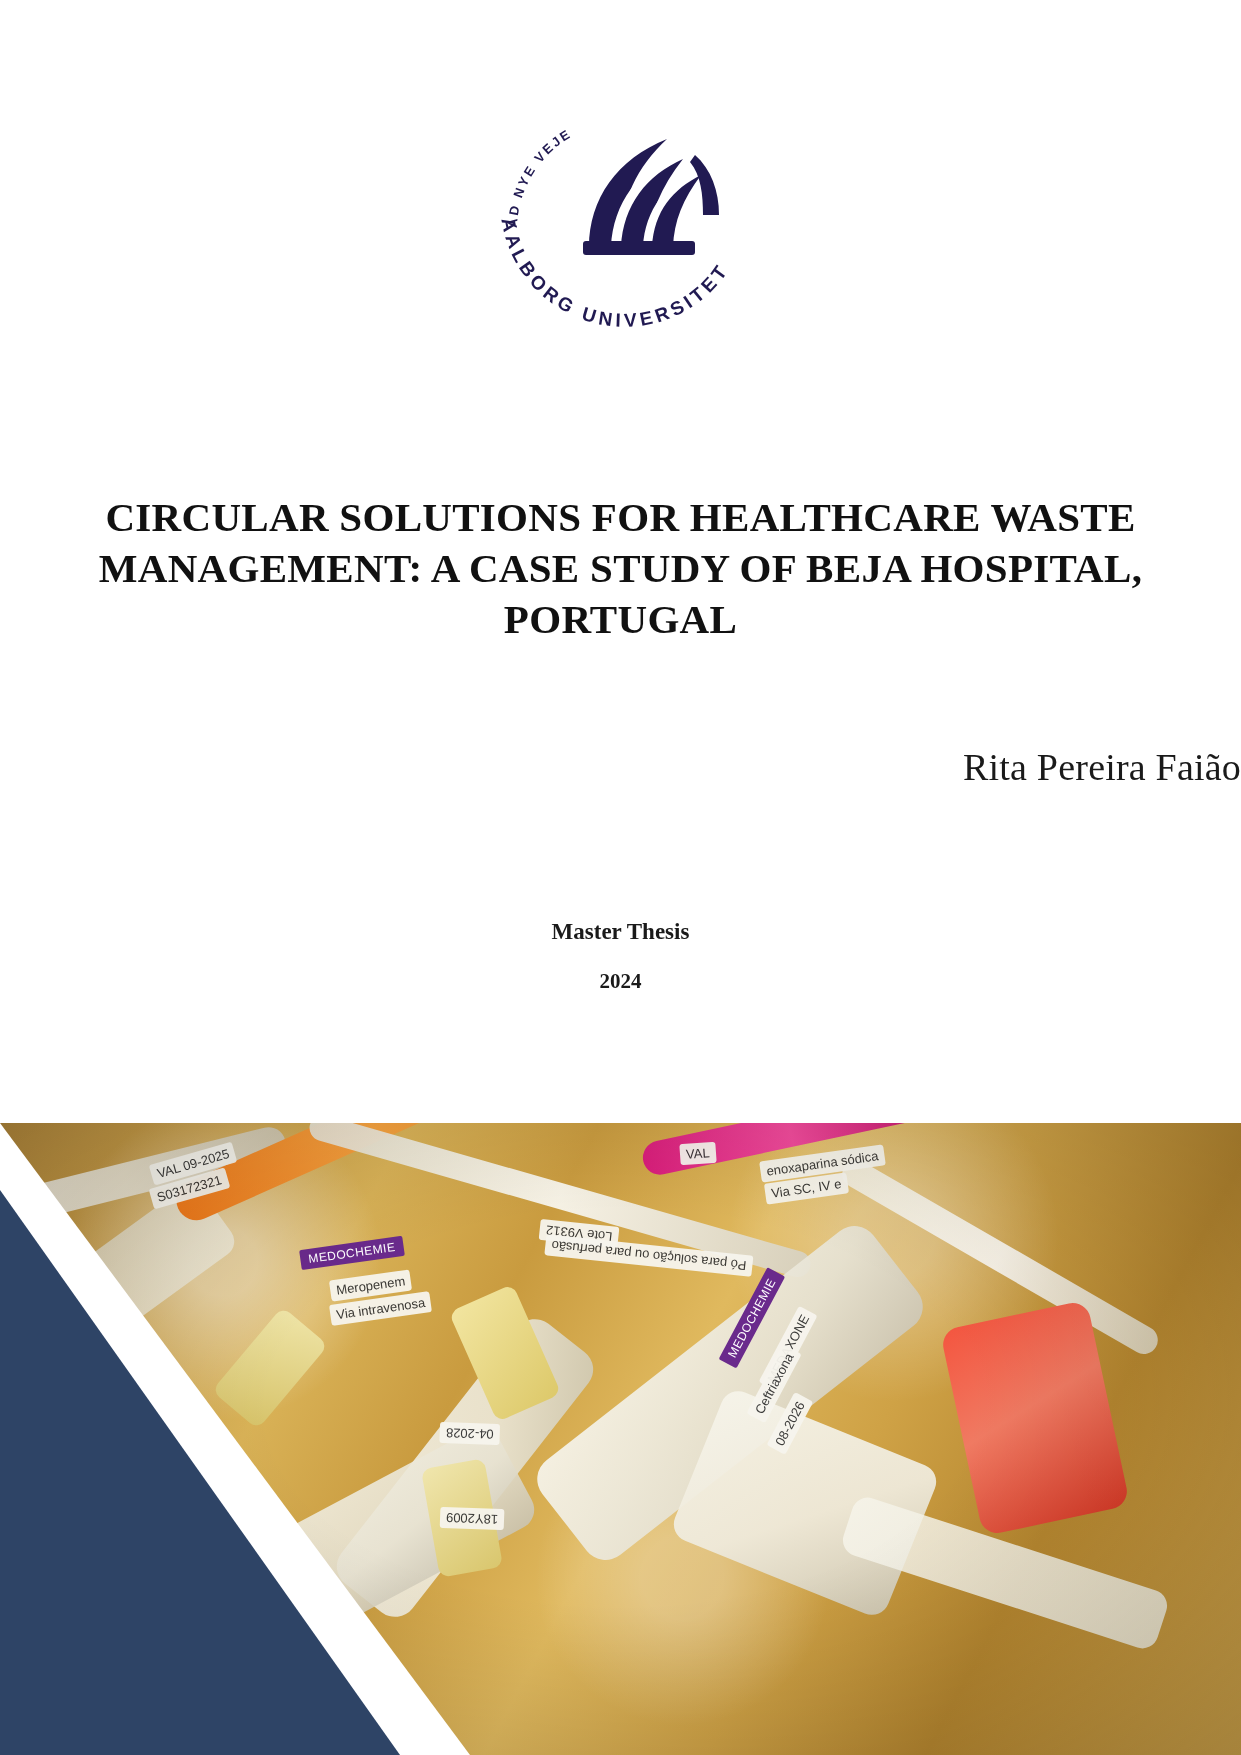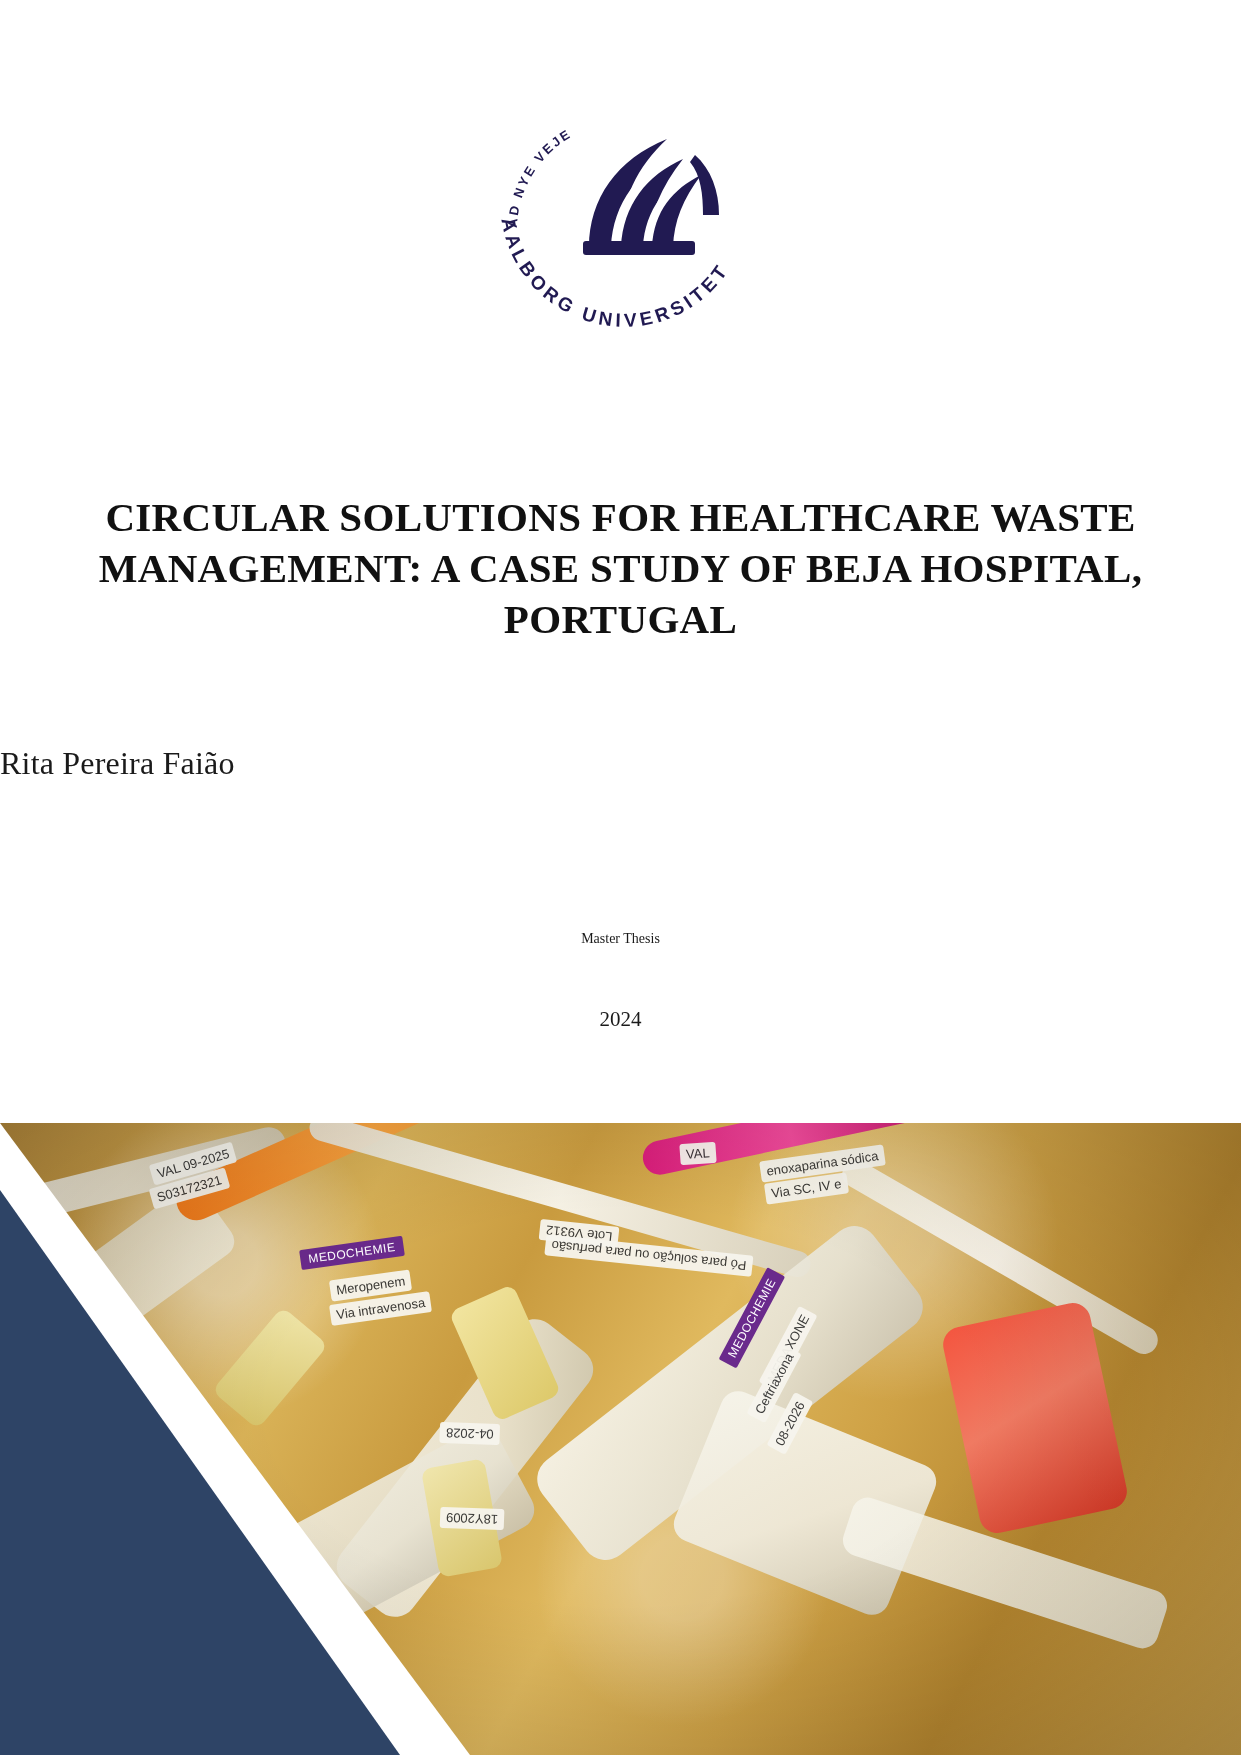--- a/index.html
+++ b/index.html
@@ -50,48 +50,50 @@
     line-height: 1.24;
     letter-spacing: 0.3px;
     color: #111111;
   }
 
   .author {
     position: absolute;
     top: 745px;
     left: 0;
     width: 100%;
-    text-align: left;
+    text-align: right;
     font-family: "Liberation Serif", serif;
-    font-size: 32px;
+    font-size: 38px;
     color: #1a1a1a;
     letter-spacing: 0.2px;
   }
 
   .meta-block {
     position: absolute;
     top: 877px;
     left: 0;
     width: 100%;
     text-align: center;
     color: #1a1a1a;
   }
   .programme {
     font-size: 22px;
     line-height: 1.45;
     max-width: 640px;
     margin: 0 auto;
   }
   .thesis-type {
-    font-size: 14px;
-    margin-top: 54px;
+    font-size: 23px;
+    margin-top: 42px;
+    font-weight: bold;
   }
   .year {
     font-size: 21px;
-    margin-top: 60px;
+    margin-top: 24px;
+    font-weight: bold;
   }
 
   
   .photo-band {
     position: absolute;
     left: 0;
     top: 1123px;
     width: 1241px;
     height: 632px;
     overflow: hidden;

